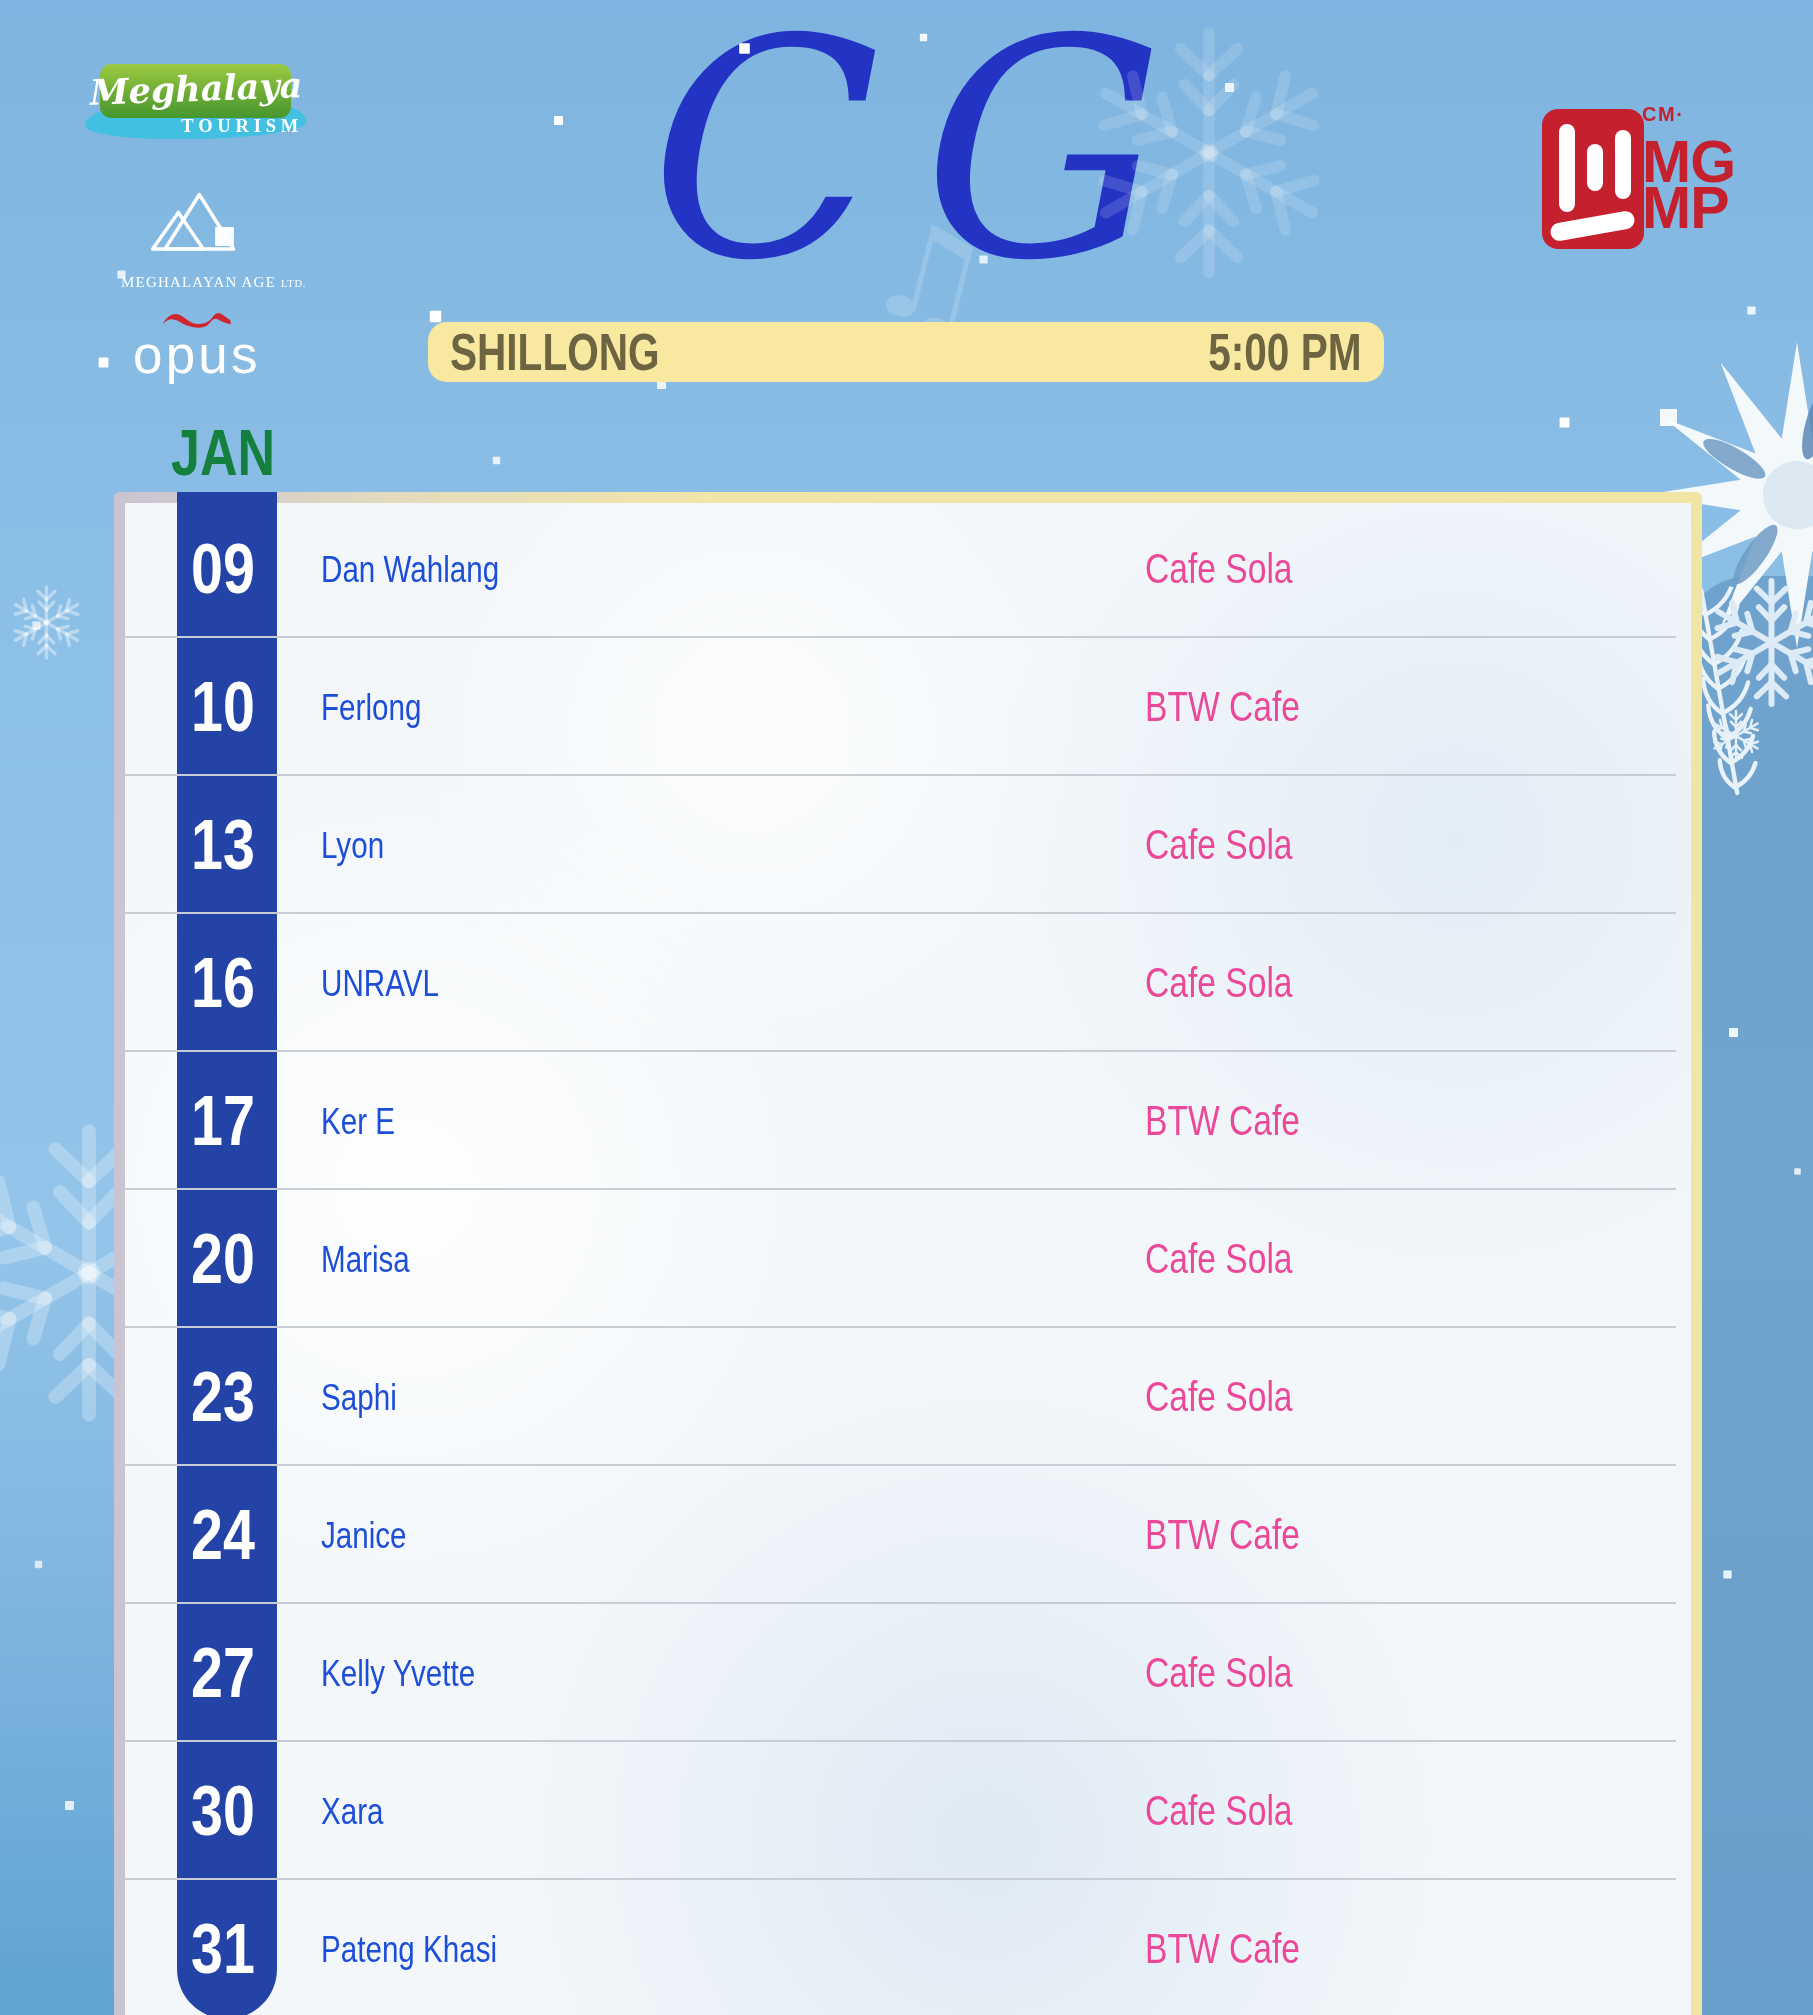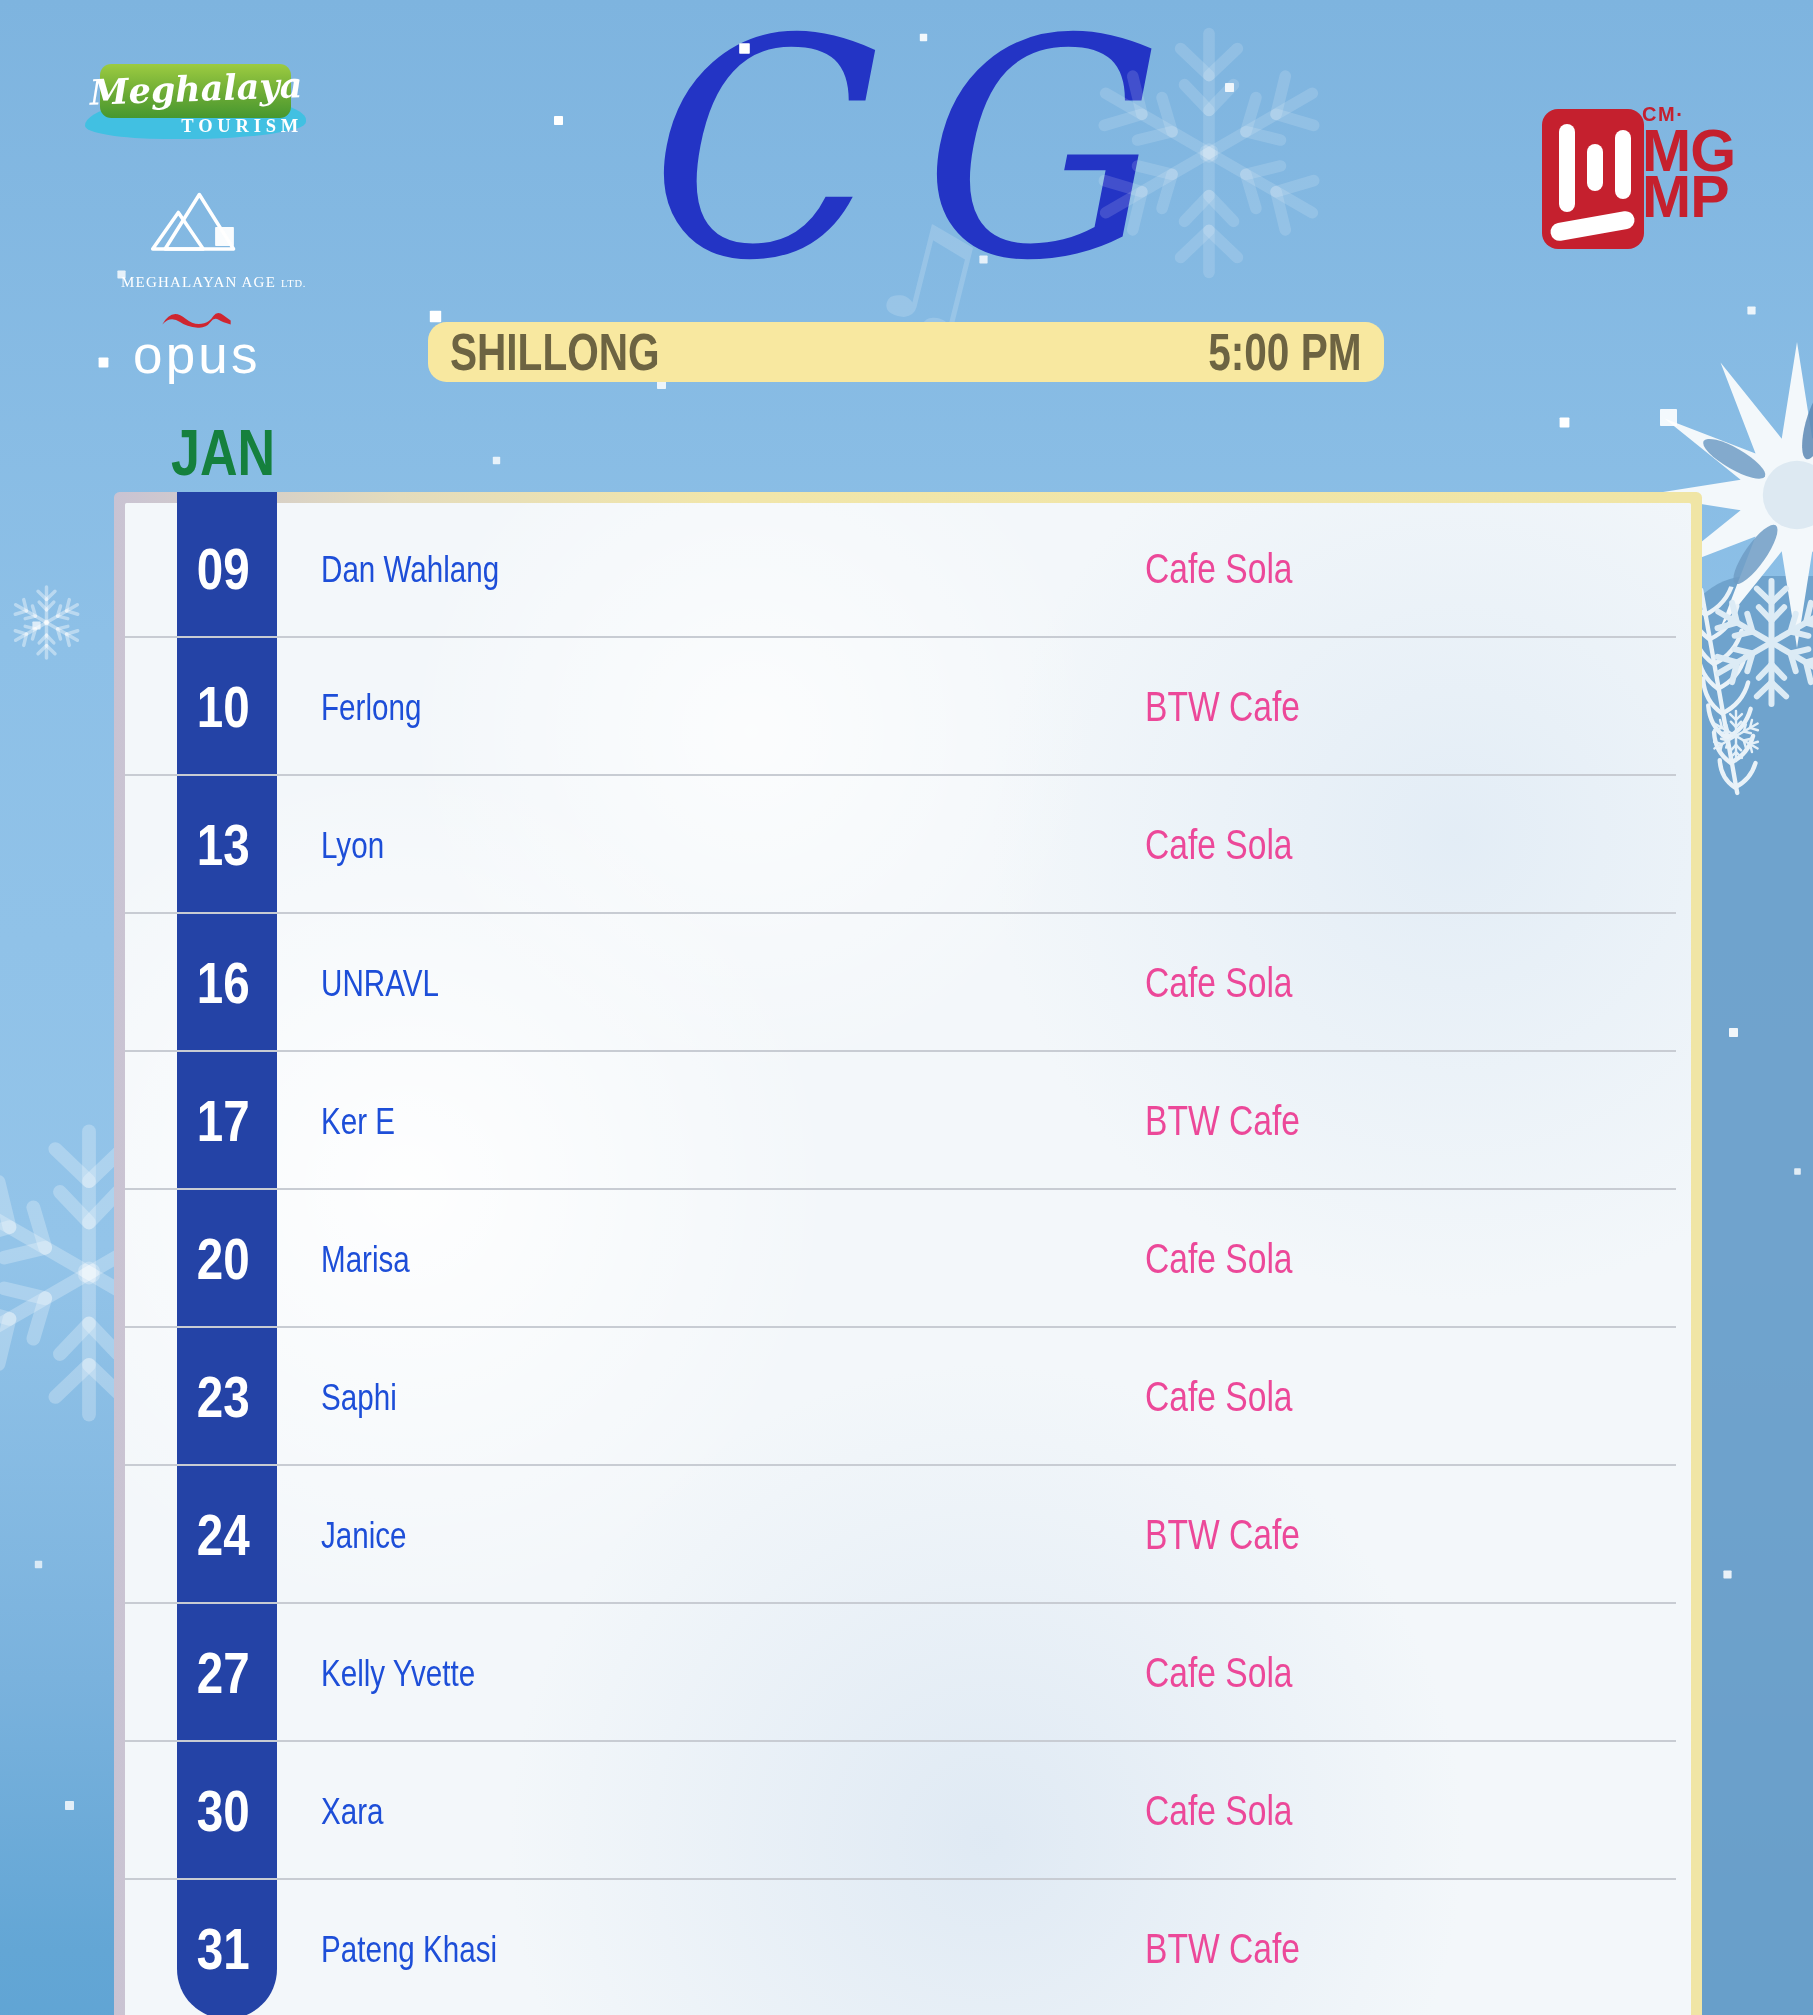--- a/index.html
+++ b/index.html
@@ -29,21 +29,21 @@
   .opus svg{position:absolute;left:29px;top:0;}
   .opus .oname{position:absolute;left:0;top:13.7px;font-size:53px;letter-spacing:3.2px;font-weight:400;}
   
   .mgmp-icon{left:1542px;top:109px;width:102px;height:140px;background:#c5202e;border-radius:16px;z-index:3;}
   .mgmp-icon i{position:absolute;background:#fff;border-radius:8.9px;}
   .mgmp-b1{left:17px;top:15.3px;width:16px;height:88px;}
   .mgmp-b2{left:45px;top:35px;width:16px;height:47px;}
   .mgmp-b3{left:73px;top:21.4px;width:16px;height:69px;}
   .mgmp-b4{left:8px;top:108px;width:85px;height:17.7px;transform:rotate(-10deg);}
   .mgmp-text{left:1642px;top:104px;z-index:3;color:#c5202e;font-weight:bold;line-height:1;}
-  .mgmp-text .cm{font-size:20px;letter-spacing:1.6px;display:block;margin-bottom:4px;}
+  .mgmp-text .cm{font-size:20px;letter-spacing:1.6px;display:block;margin-bottom:15px;}
   .mgmp-text .big{font-size:59px;display:block;line-height:46px;letter-spacing:-0.8px;}
   
   .title{left:0;top:11.3px;width:1814px;display:flex;justify-content:center;align-items:baseline;
     z-index:3;color:#2334c5;font-family:"DejaVu Serif",serif;}
   .title .bigletter{font-size:302px;line-height:1;font-style:italic;}
   .title .smallcaps{font-size:121px;letter-spacing:3.2px;position:relative;top:-68px;}
   .title .afe{margin-left:-13.7px;}
   .title .g{margin-left:42px;}
   .title .igs{margin-left:-5.6px;}
   
@@ -59,21 +59,21 @@
   .card .inner{position:absolute;left:11.3px;top:11.3px;right:11.3px;bottom:11.3px;background:#f3f7fa;border-radius:1.6px;
     background-image:radial-gradient(circle at 18% 45%,rgba(255,255,255,.9),rgba(255,255,255,0) 28%),
       radial-gradient(circle at 55% 88%,rgba(221,232,243,.9),rgba(221,232,243,0) 30%),
       radial-gradient(circle at 85% 22%,rgba(224,235,245,.85),rgba(224,235,245,0) 26%),
       radial-gradient(circle at 40% 15%,rgba(255,255,255,.7),rgba(255,255,255,0) 22%);}
   .datecol{left:177px;top:492px;width:100px;height:1527px;background:#2443a6;border-radius:0 0 51px 51px;z-index:4;}
   .rows{left:125px;top:500px;width:1565px;z-index:5;}
   .row{position:relative;height:138px;}
   .row:not(:last-child)::after{content:"";position:absolute;left:0;bottom:0;width:1551px;height:2px;background:#c8ccd3;}
   .gdate{position:absolute;left:52px;width:92px;top:50%;transform:translateY(-50%);text-align:center;
-    color:#fff;font-size:58px;font-weight:bold;line-height:1;}
+    color:#fff;font-size:70px;font-weight:bold;line-height:1;}
   .gdate .cond{transform-origin:center;transform:scaleX(.82);}
   .gname{position:absolute;left:196px;top:50%;transform:translateY(-50%);color:#1d4ed8;font-size:37px;line-height:1;white-space:nowrap;}
   .gvenue{position:absolute;left:1020px;top:50%;transform:translateY(-50%);color:#ec4899;font-size:42px;line-height:1;white-space:nowrap;}
   .gname .cond,.gvenue .cond{transform:scaleX(.8);}
   .banner .cond{transform:scaleX(.78);}
   .month .cond{transform:scaleX(.8);}
   .rightblob{right:0;top:576px;width:133px;height:1467px;background:#6a9dc8;border-radius:69px 0 0 69px;opacity:.85;z-index:0;}
   .dots{left:0;top:0;width:0.4px;height:0.4px;z-index:1;border-radius:50%;background:transparent;
     box-shadow:
      744px 48px 0 4.8px #ffffff, 923px 37px 0 3.2px rgba(255,255,255,.9),

